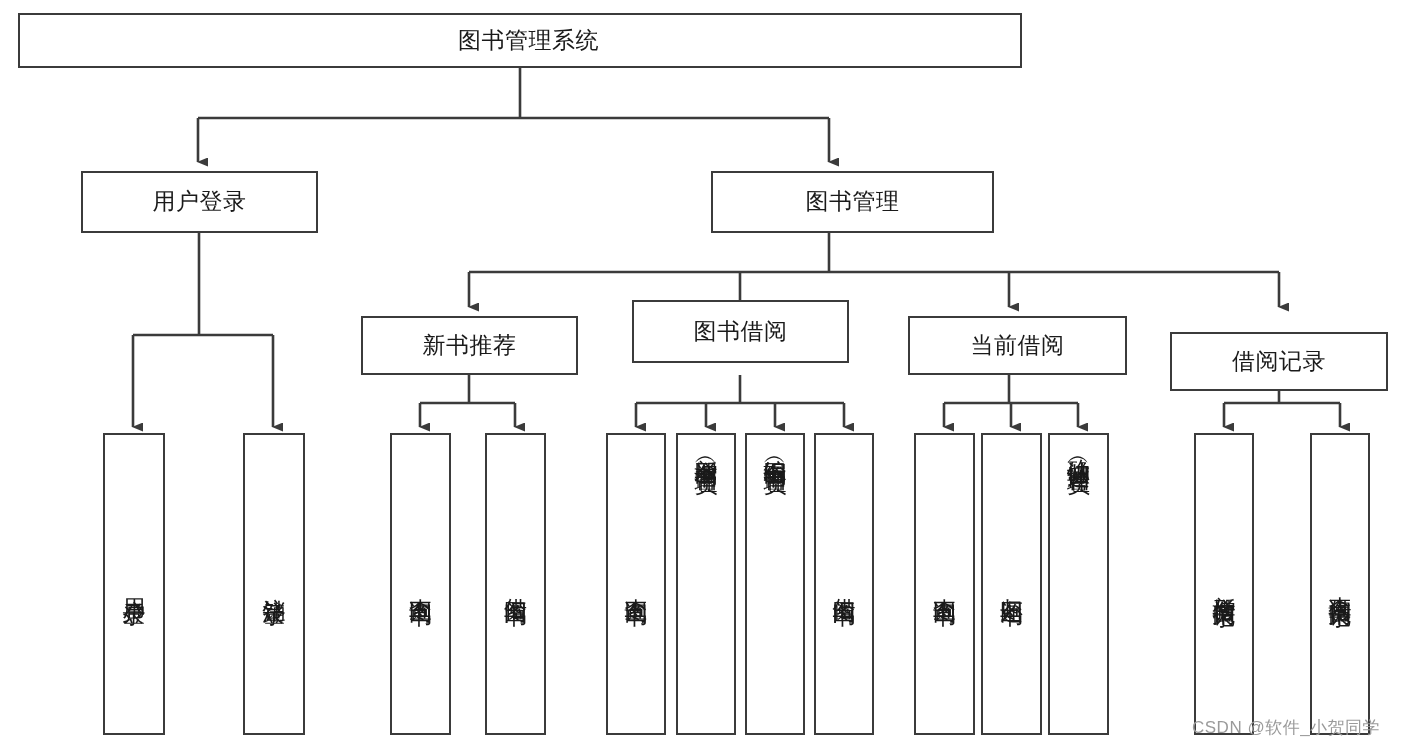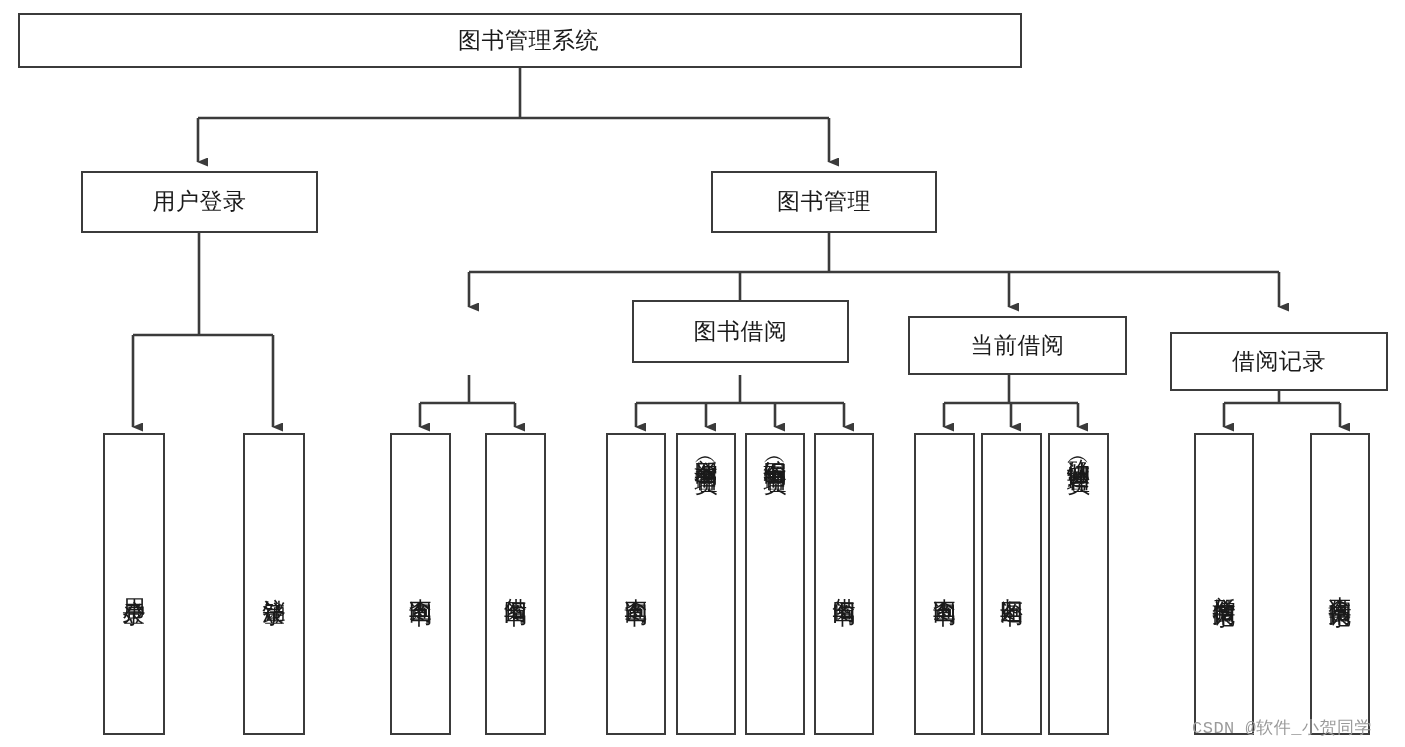--- a/index.html
+++ b/index.html
@@ -63,21 +63,21 @@
     padding-top: 0;
   }
   #watermark {
     position: absolute;
     left: 1192px;
     top: 716px;
     font-size: 17px;
     color: #9a9a9a;
     letter-spacing: 0.5px;
     white-space: nowrap;
-    font-family: Liberation Mono, monospace;
+    font-family: Liberation Sans, sans-serif;
   }
 </style>
 </head>
 <body>
 
 <div id="diagram-root">
 
   <svg id="edge-layer" viewBox="0 0 1405 747" width="1405" height="747" xmlns="http://www.w3.org/2000/svg">
     <defs>
       <marker id="arrowhead" markerWidth="9" markerHeight="11" refX="4.5" refY="10" orient="auto" markerUnits="userSpaceOnUse">
@@ -128,24 +128,27 @@
     </g>
   </svg>
 
   <div class="node horizontal" style="left:18px; top:13px; width:1004px; height:55px;padding-left:17px;">
     <span class="node-label">图书管理系统</span>
   </div>
 
   <div class="node horizontal" style="left:81px; top:171px; width:237px; height:62px;">
     <span class="node-label">用户登录</span>
   </div>
-  <div class="node horizontal" style="left:711px; top:171px; width:226px; height:62px;">
+  <div class="node horizontal" style="left:711px; top:171px; width:283px; height:62px;">
     <span class="node-label">图书管理</span>
   </div>
 
+  <div class="node horizontal" style="left:361px; top:316px; width:217px; height:59px;">
+    <span class="node-label">新书推荐</span>
+  </div>
   <div class="node horizontal" style="left:632px; top:300px; width:217px; height:63px;">
     <span class="node-label">图书借阅</span>
   </div>
   <div class="node horizontal" style="left:900px; top:316px; width:219px; height:59px;margin-left:8px;">
     <span class="node-label">当前借阅</span>
   </div>
   <div class="node horizontal" style="left:1170px; top:332px; width:218px; height:59px;">
     <span class="node-label">借阅记录</span>
   </div>
 

